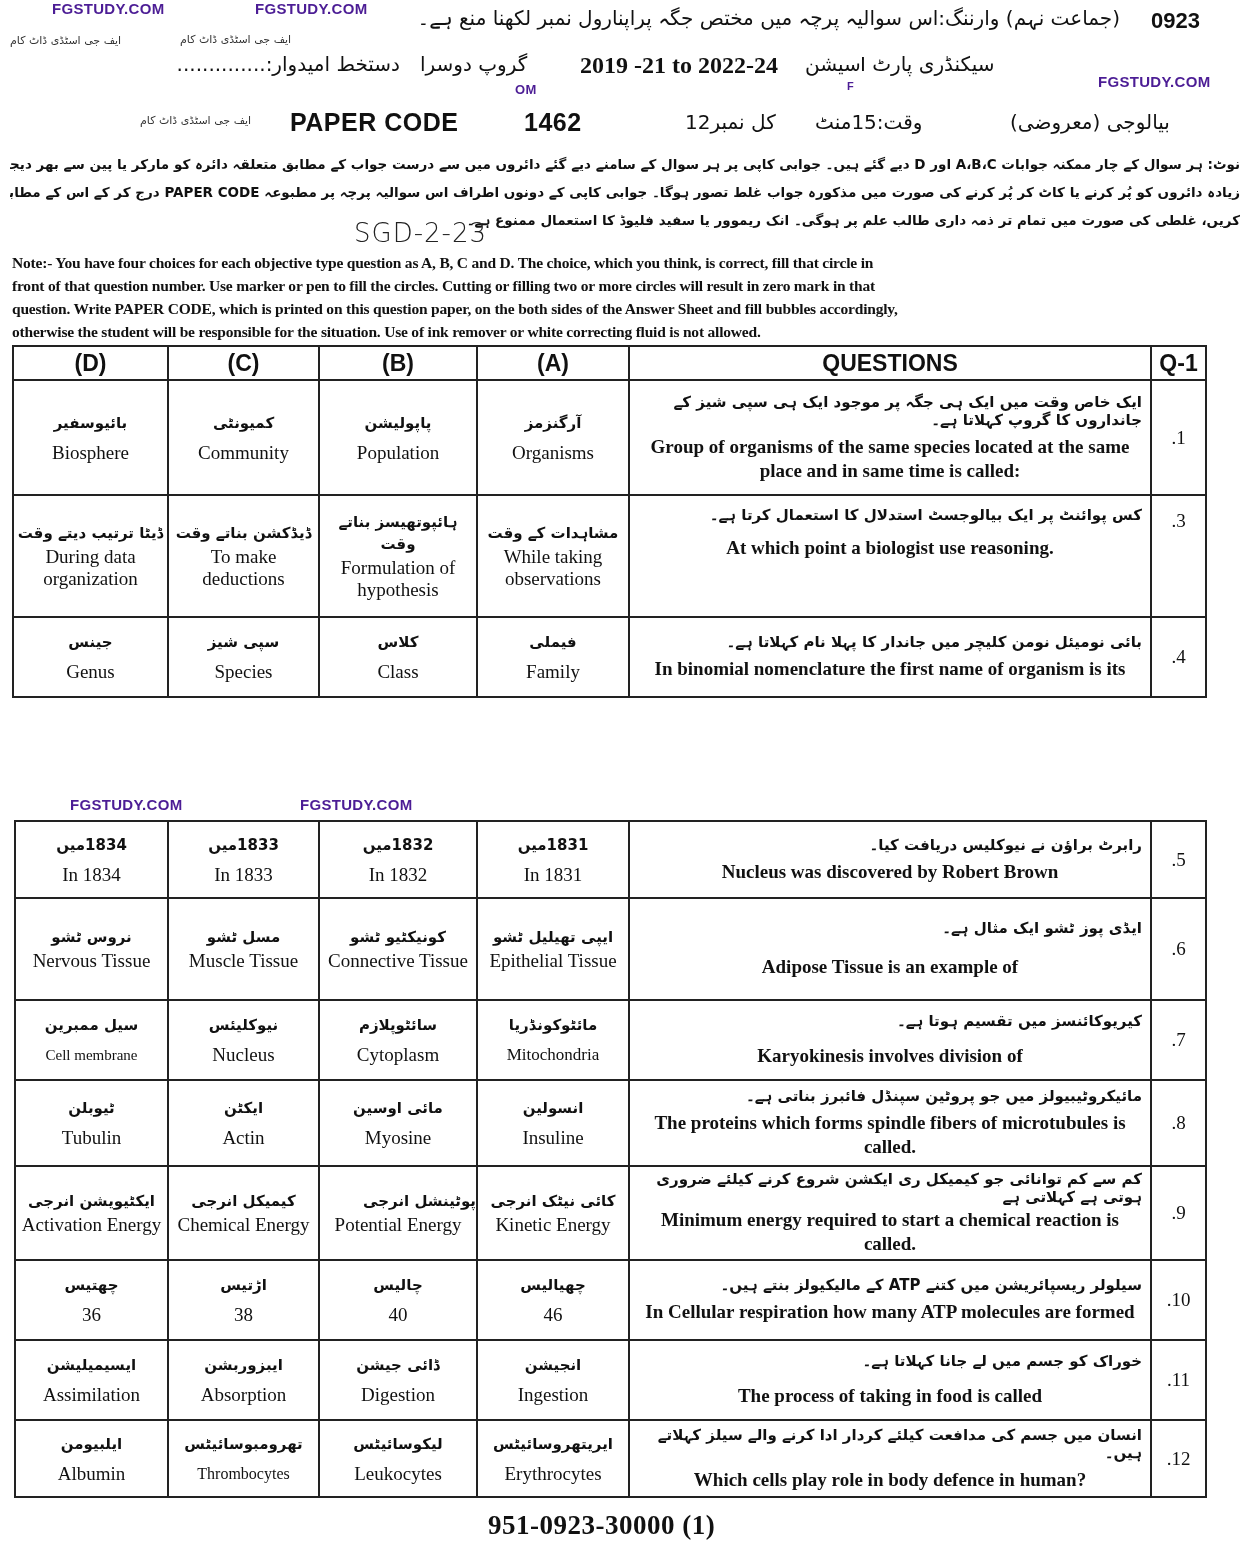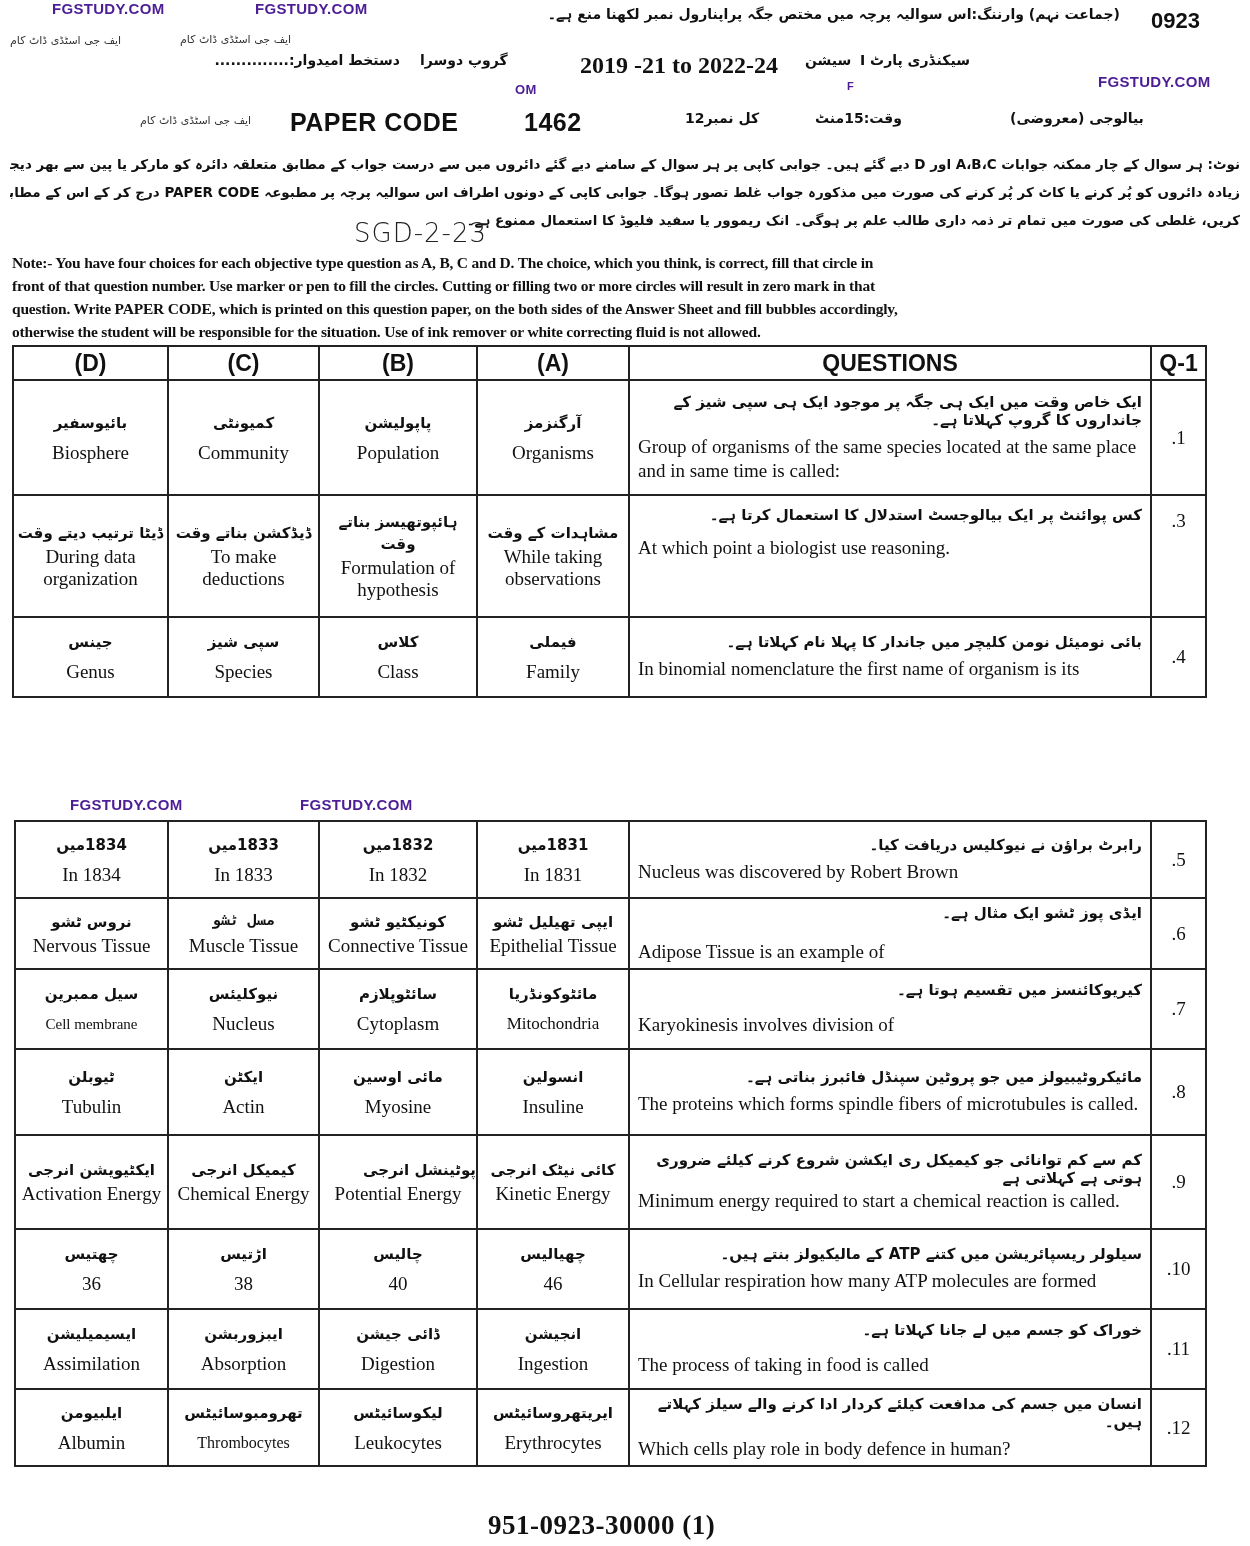--- a/index.html
+++ b/index.html
@@ -6,38 +6,38 @@
   html, body { width: 1250px; height: 1546px; background: #ffffff; overflow: hidden; }
   body { position: relative; font-family: "Liberation Serif", serif; color: #111; }
 
   .abs { position: absolute; }
   .wm { font-family: "Liberation Sans", sans-serif; font-size: 15px; color: #4c1d95; letter-spacing: 0.3px; font-weight: bold; }
   .urdu { direction: rtl; font-family: "DejaVu Sans", sans-serif; }
   .urdu-sm { font-size: 11px; color: #333; }
 
   
   .hdr-code { font-family: "Liberation Sans", sans-serif; font-weight: bold; font-size: 22px; }
-  .hdr-urdu-big { font-size: 14px; font-weight: bold; }
+  .hdr-urdu-big { font-size: 20px; font-weight: normal; }
   .hdr-session { font-family: "Liberation Serif", serif; font-weight: bold; font-size: 24px; }
   .paper-code { font-family: "Liberation Sans", sans-serif; font-weight: bold; font-size: 25px; letter-spacing: 0.5px; }
 
   .note-urdu { font-size: 13.5px; line-height: 28px; text-align: right; font-weight: bold; }
   .note-en { font-family: "Liberation Serif", serif; font-weight: bold; font-size: 15.5px; line-height: 23px; letter-spacing: -0.2px; }
   .handwritten { font-family: "DejaVu Sans", sans-serif; font-size: 26px; font-weight: 300; letter-spacing: 1px; color: #222; }
 
   
   table.mcq { position: absolute; border-collapse: collapse; table-layout: fixed; }
   table.mcq td, table.mcq th { border: 2px solid #222; vertical-align: middle; }
   table.mcq th { font-family: "Liberation Sans", sans-serif; font-weight: bold; font-size: 23px; height: 34px; text-align: center; }
   .opt { text-align: center; font-size: 19px; line-height: 22px; }
   .opt .u { display: block; direction: rtl; font-family: "DejaVu Sans", sans-serif; font-size: 15px; font-weight: bold; margin-bottom: 8px; }
   .opt .e { display: block; }
   .qcell { padding: 2px 8px; }
   .qcell .u { display: block; direction: rtl; text-align: right; font-family: "DejaVu Sans", sans-serif; font-size: 15px; font-weight: bold; margin-bottom: 6px; }
-  .qcell .e { display: block; font-size: 19px; line-height: 24px; font-weight: normal; }
+  .qcell .e { display: block; font-size: 19px; line-height: 24px; font-weight: bold; text-align: center; }
   .qnum { text-align: center; font-size: 19px; }
 
   .footer-code { font-family: "Liberation Serif", serif; font-weight: bold; font-size: 27px; letter-spacing: 0.5px; }
 </style>
 </head>
 <body>
 
 <div class="abs wm" style="left:52px; top:0px;">FGSTUDY.COM</div>
 <div class="abs wm" style="left:255px; top:0px;">FGSTUDY.COM</div>
 <div class="abs urdu urdu-sm" style="left:10px; top:34px;">ایف جی اسٹڈی ڈاٹ کام</div>
@@ -202,27 +202,27 @@
           <span class="u">1831میں</span>
           <span class="e">In 1831</span>
         </td>
     <td class="qcell">
           <span class="u">رابرٹ براؤن نے نیوکلیس دریافت کیا۔</span>
           <span class="e">Nucleus was discovered by Robert Brown</span>
         </td>
     <td class="qnum">.5</td>
   </tr>
 
-  <tr style="height:71px;">
+  <tr style="height:102px;">
     <td class="opt">
           <span class="u" style="margin-bottom:2px;">نروس ٹشو</span>
           <span class="e">Nervous Tissue</span>
         </td>
     <td class="opt">
-          <span class="u" style="margin-bottom:2px;font-family:Liberation Mono, monospace;">مسل ٹشو</span>
+          <span class="u" style="margin-bottom:2px;">مسل ٹشو</span>
           <span class="e">Muscle Tissue</span>
         </td>
     <td class="opt">
           <span class="u" style="margin-bottom:2px;">کونیکٹیو ٹشو</span>
           <span class="e">Connective Tissue</span>
         </td>
     <td class="opt">
           <span class="u" style="margin-bottom:2px;">ایپی تھیلیل ٹشو</span>
           <span class="e">Epithelial Tissue</span>
         </td>

